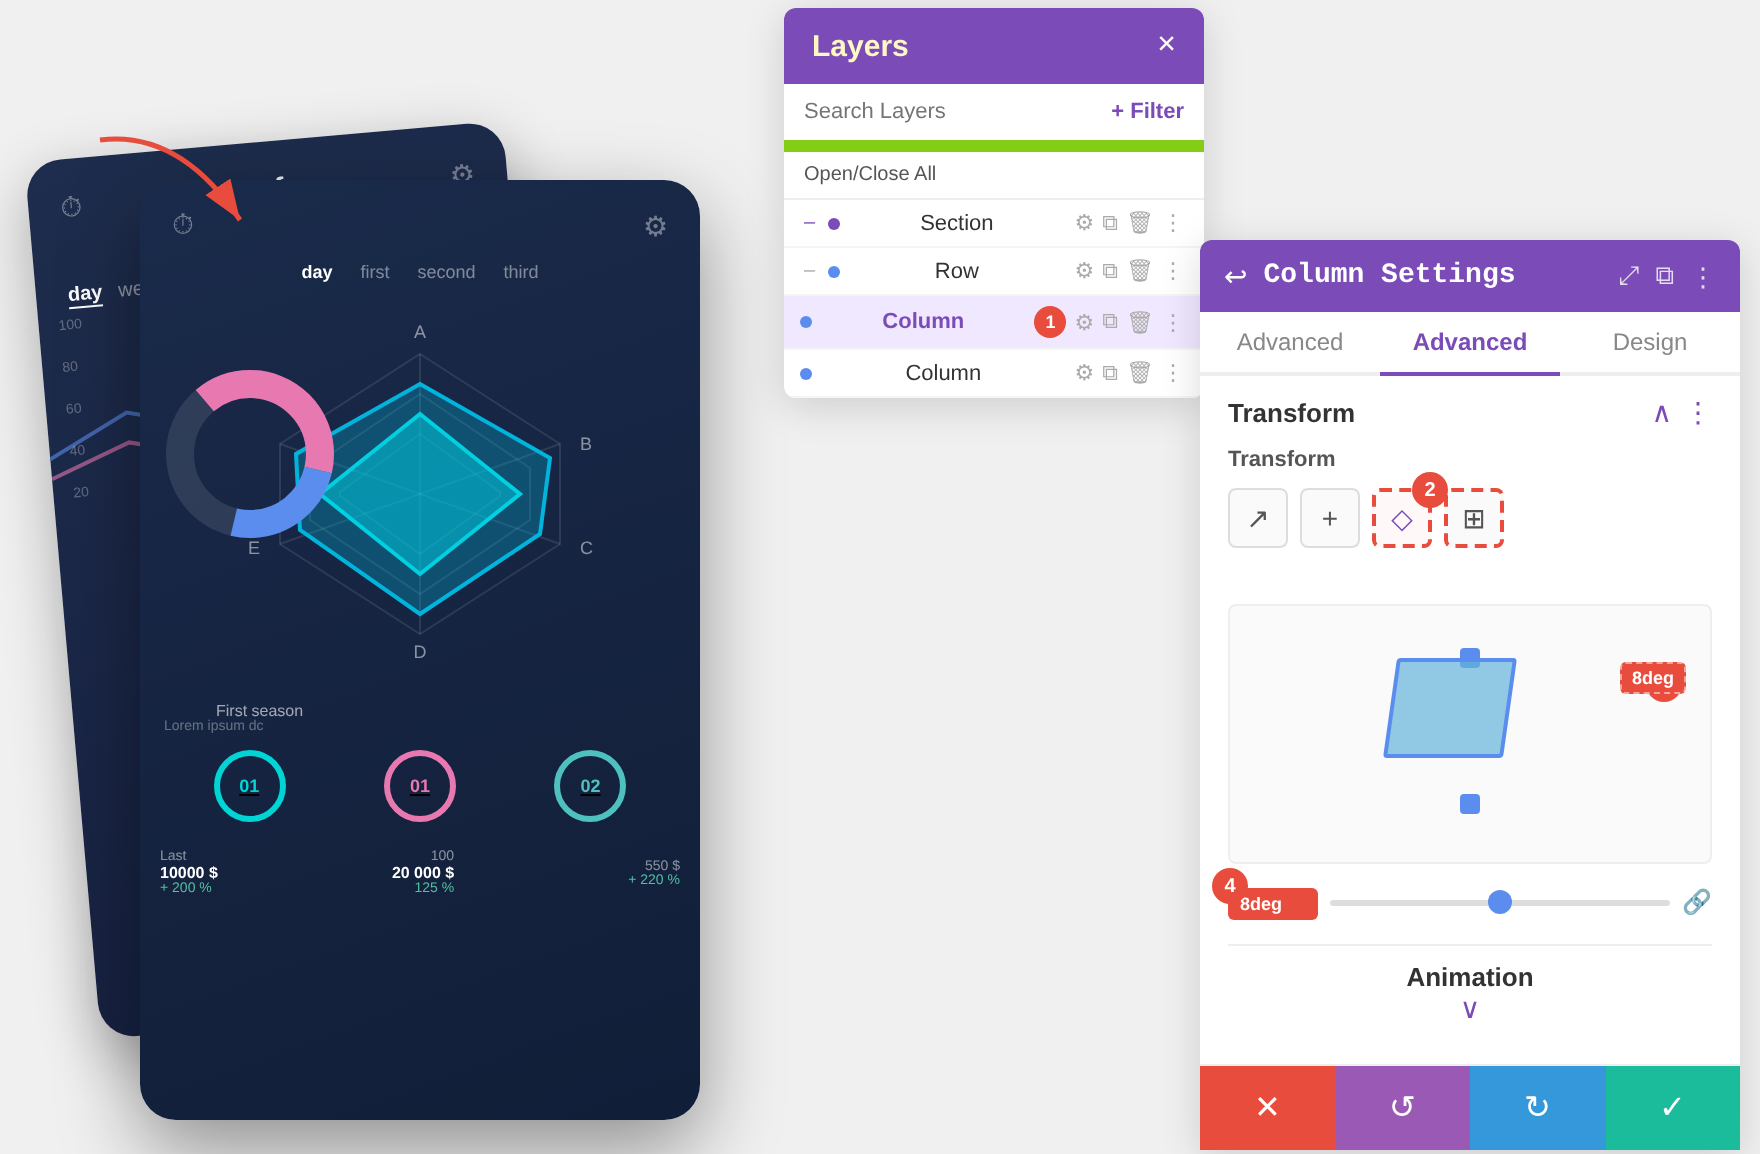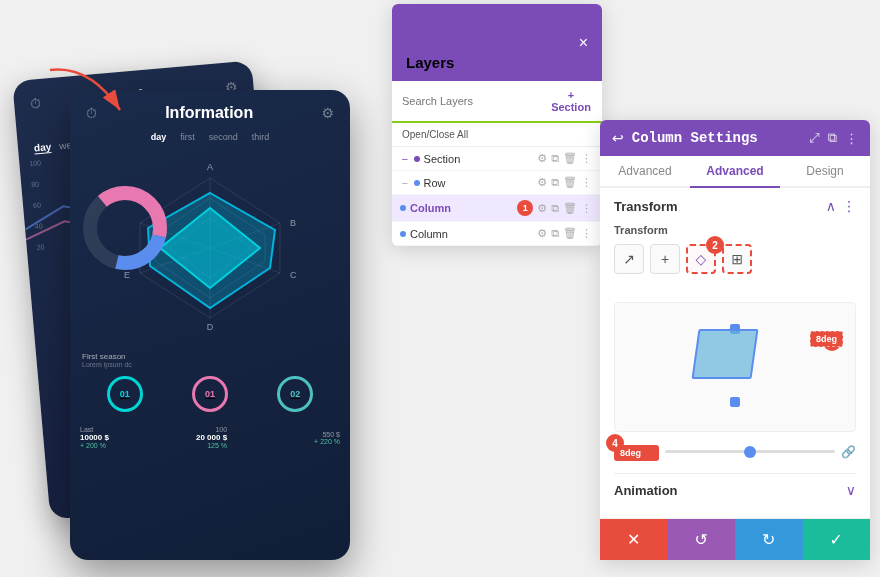--- a/index.html
+++ b/index.html
@@ -183,37 +183,36 @@
 
     .layers-header {
       background: #7b4bb8;
       display: flex;
       justify-content: space-between;
       align-items: center;
       padding: 10px 14px;
     }
 
     .layers-title {
-      color: #000000;
+      color: #fef9c3;
       font-size: 15px;
       font-weight: 600;
-      margin-top: 40px;
     }
 
     .layers-close {
       color: #fff;
       font-size: 16px;
       cursor: pointer;
     }
 
     .layers-search-row {
       display: flex;
       align-items: center;
       padding: 8px 10px;
-      border-bottom: 2px solid #84cc16;
+      border-bottom: 6px solid #84cc16;
       gap: 6px;
     }
 
     .layers-search-input {
       flex: 1;
       border: none;
       outline: none;
       font-size: 11px;
       color: #888;
     }
@@ -257,20 +256,21 @@
       flex-shrink: 0;
     }
 
     .layer-dot.purple { background: #7b4bb8; }
     .layer-dot.blue { background: #5b8def; }
 
     .layer-name {
       flex: 1;
       color: #333;
       font-size: 11px;
+      text-align: center;
     }
 
     .layer-name.active {
       color: #7b4bb8;
       font-weight: 600;
     }
 
     .layer-badge {
       background: #e74c3c;
       color: #fff;
@@ -520,22 +520,23 @@
       font-size: 12px;
     }
 
     .animation-section {
       border-top: 1px solid #eee;
       padding-top: 8px;
     }
 
     .animation-header {
       display: flex;
-      justify-content: space-between;
-      align-items: center;
+      justify-content: flex-end;
+      align-items: center;
+      flex-direction: column;
     }
 
     .animation-title {
       font-size: 13px;
       font-weight: 700;
       color: #333;
     }
 
     .animation-chevron {
       color: #7b4bb8;
@@ -617,21 +618,20 @@
       <div style="color:rgba(255,255,255,0.3);font-size:7px;margin-bottom:14px;">80</div>
       <div style="color:rgba(255,255,255,0.3);font-size:7px;margin-bottom:14px;">60</div>
       <div style="color:rgba(255,255,255,0.3);font-size:7px;margin-bottom:14px;">40</div>
       <div style="color:rgba(255,255,255,0.3);font-size:7px;">20</div>
     </div>
   </div>
 
   <div class="card-main">
     <div class="card-main-header">
       <span style="color:rgba(255,255,255,0.4);font-size:14px;">⏱</span>
-      <span class="card-main-title">Information</span>
       <span style="color:rgba(255,255,255,0.4);font-size:14px;">⚙</span>
     </div>
     <div class="card-tabs-row">
       <span class="card-tab active">day</span>
       <span class="card-tab">first</span>
       <span class="card-tab">second</span>
       <span class="card-tab">third</span>
     </div>
 
     <div style="position:relative;height:200px;margin:0 10px;">
@@ -659,21 +659,21 @@
 
       
       <svg style="position:absolute;left:-5px;top:30px;width:100px;height:100px;" viewBox="0 0 100 100">
         <circle cx="50" cy="50" r="35" fill="none" stroke="rgba(255,255,255,0.1)" stroke-width="14"></circle>
         <circle cx="50" cy="50" r="35" fill="none" stroke="#e878b0" stroke-width="14" stroke-dasharray="88 132" stroke-dashoffset="25" transform="rotate(-90 50 50)"></circle>
         <circle cx="50" cy="50" r="35" fill="none" stroke="#5b8def" stroke-width="14" stroke-dasharray="55 165" stroke-dashoffset="-63" transform="rotate(-90 50 50)"></circle>
       </svg>
     </div>
 
     <div style="padding:4px 12px 0;">
-      <div style="color:rgba(255,255,255,0.6);font-size:8px;">First season</div>
+      <div style="color:rgba(255,255,255,0.6);font-size:8px;margin-left:26px;">First season</div>
       <div style="color:rgba(255,255,255,0.35);font-size:7px;">Lorem ipsum dc</div>
     </div>
 
     <div class="stats-row">
       <div class="stat-circle">
         <div class="stat-circle-ring cyan">01</div>
       </div>
       <div class="stat-circle">
         <div class="stat-circle-ring pink">01</div>
       </div>
@@ -703,21 +703,21 @@
   </div>
 </div>
 
 <div class="layers-panel">
   <div class="layers-header">
     <span class="layers-title">Layers</span>
     <span class="layers-close">×</span>
   </div>
   <div class="layers-search-row">
     <input class="layers-search-input" type="text" placeholder="Search Layers" style="">
-    <button class="layers-filter-btn">+ Section</button>
+    <button class="layers-filter-btn">+ Filter</button>
   </div>
   <div class="layers-open-close">Open/Close All</div>
 
   <div class="layer-item">
     <span style="color:#7b4bb8;font-size:10px;margin-right:2px;">–</span>
     <div class="layer-dot purple"></div>
     <span class="layer-name">Section</span>
     <div class="layer-icons">
       <span class="layer-icon">⚙</span>
       <span class="layer-icon">⧉</span>

